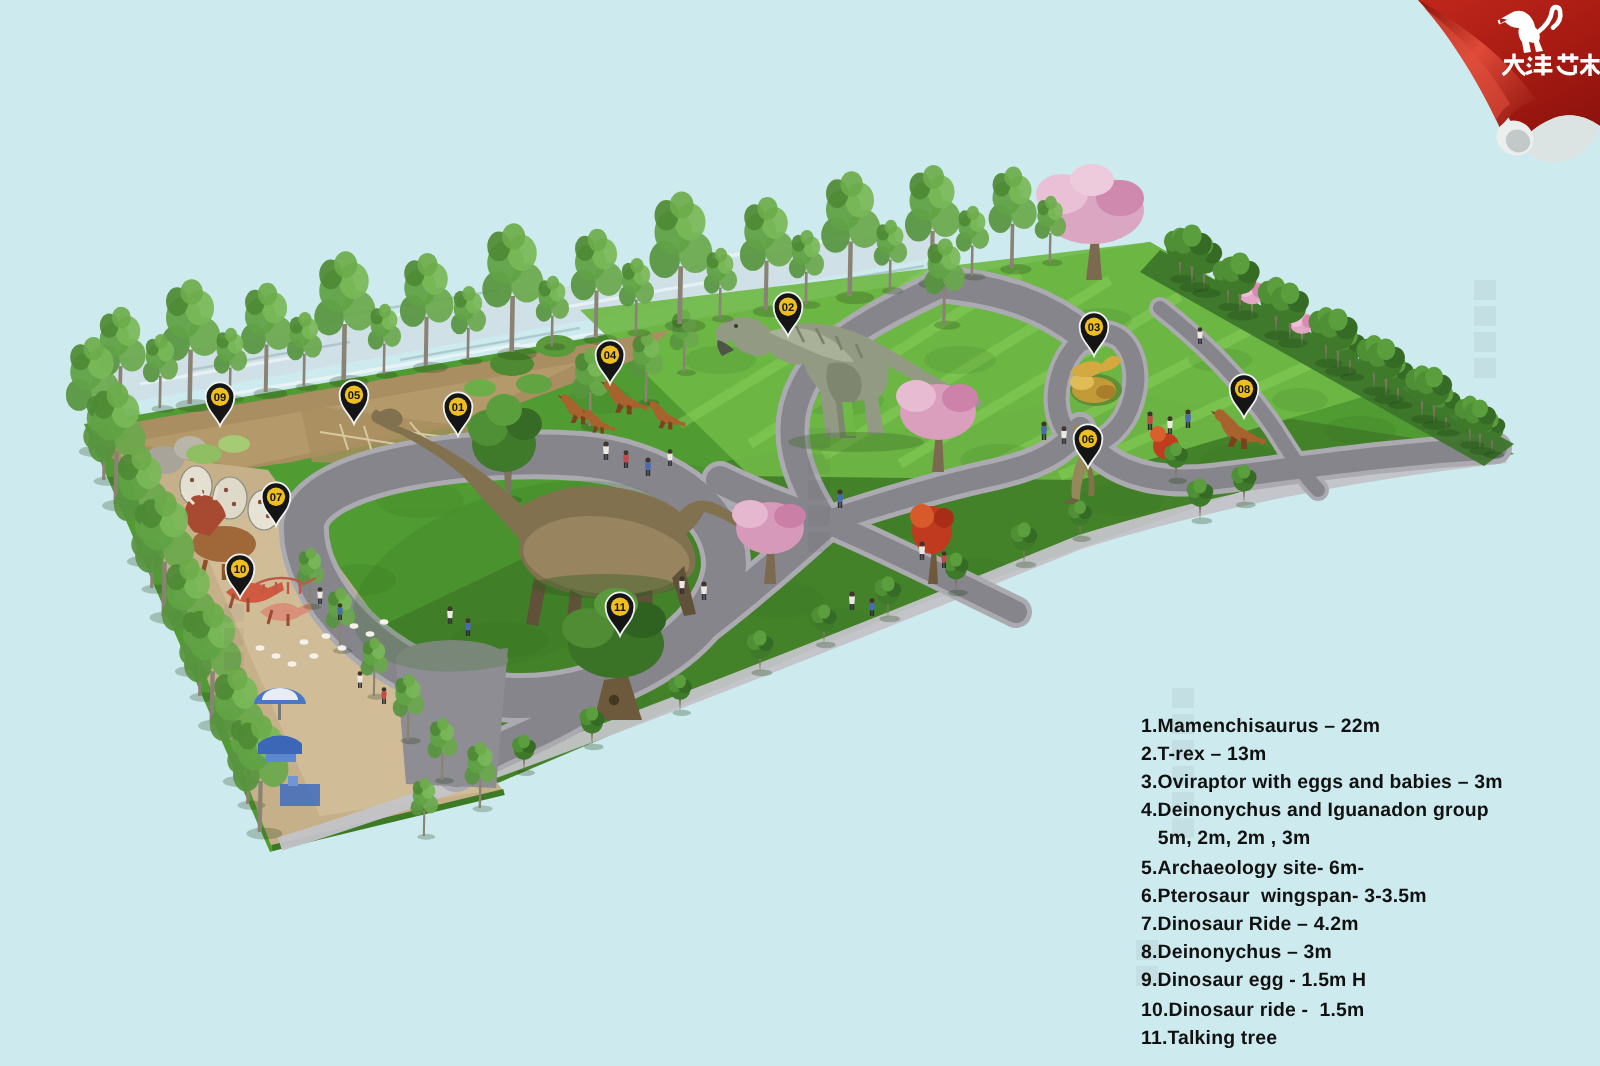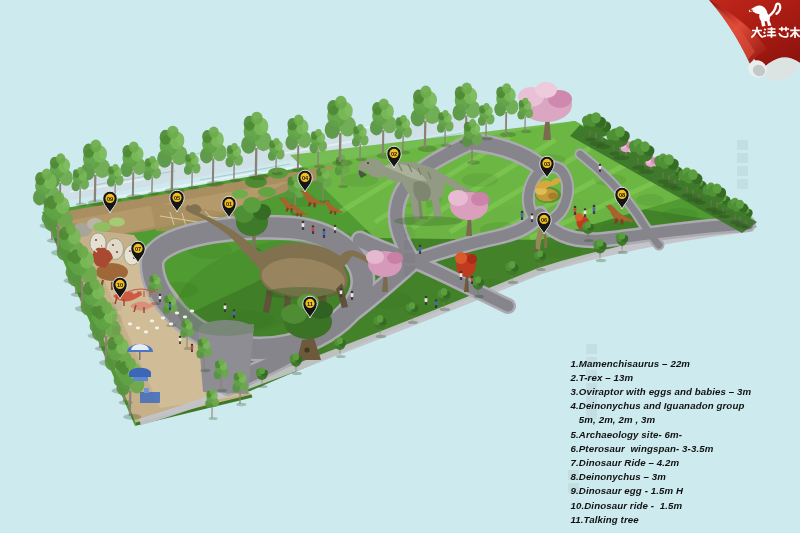--- a/index.html
+++ b/index.html
@@ -1,19 +1,19 @@
 <!DOCTYPE html>
 <html><head>
 <meta charset="utf-8">
 <style>
 html,body{margin:0;padding:0;}
 body{width:800px;height:533px;overflow:hidden;background:#cdebee;font-family:"Liberation Sans",sans-serif;}
 #stage{position:relative;width:800px;height:533px;}
 svg{position:absolute;left:0;top:0;}
-#legend{position:absolute;left:570.5px;top:356.5px;color:#111111;font-weight:bold;font-size:9.7px;line-height:14.2px;letter-spacing:0.1px;font-style:italic;}
+#legend{position:absolute;left:570.5px;top:356.5px;color:#111111;font-weight:bold;font-size:9.7px;line-height:14.2px;letter-spacing:0.1px;}
 </style>
 </head>
 <body>
 <div id="stage">
 <svg width="800" height="533" viewBox="0 0 800 533">
 <defs>
 <linearGradient id="redg" x1="0" y1="0" x2="0.7" y2="1">
 <stop offset="0" stop-color="#c0271c"></stop>
 <stop offset="0.55" stop-color="#a81b12"></stop>
 <stop offset="1" stop-color="#8f130e"></stop>

